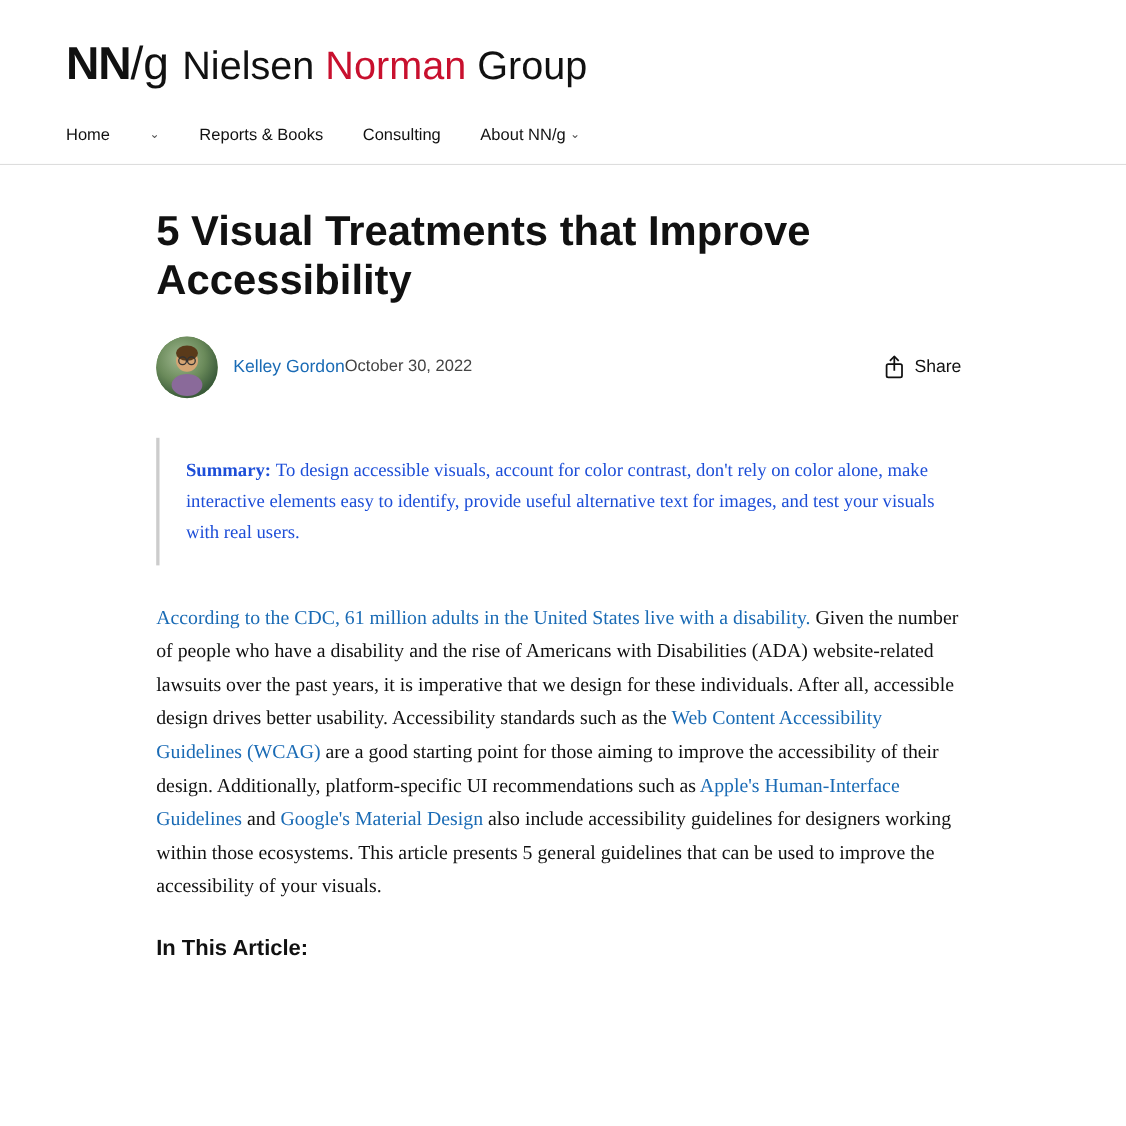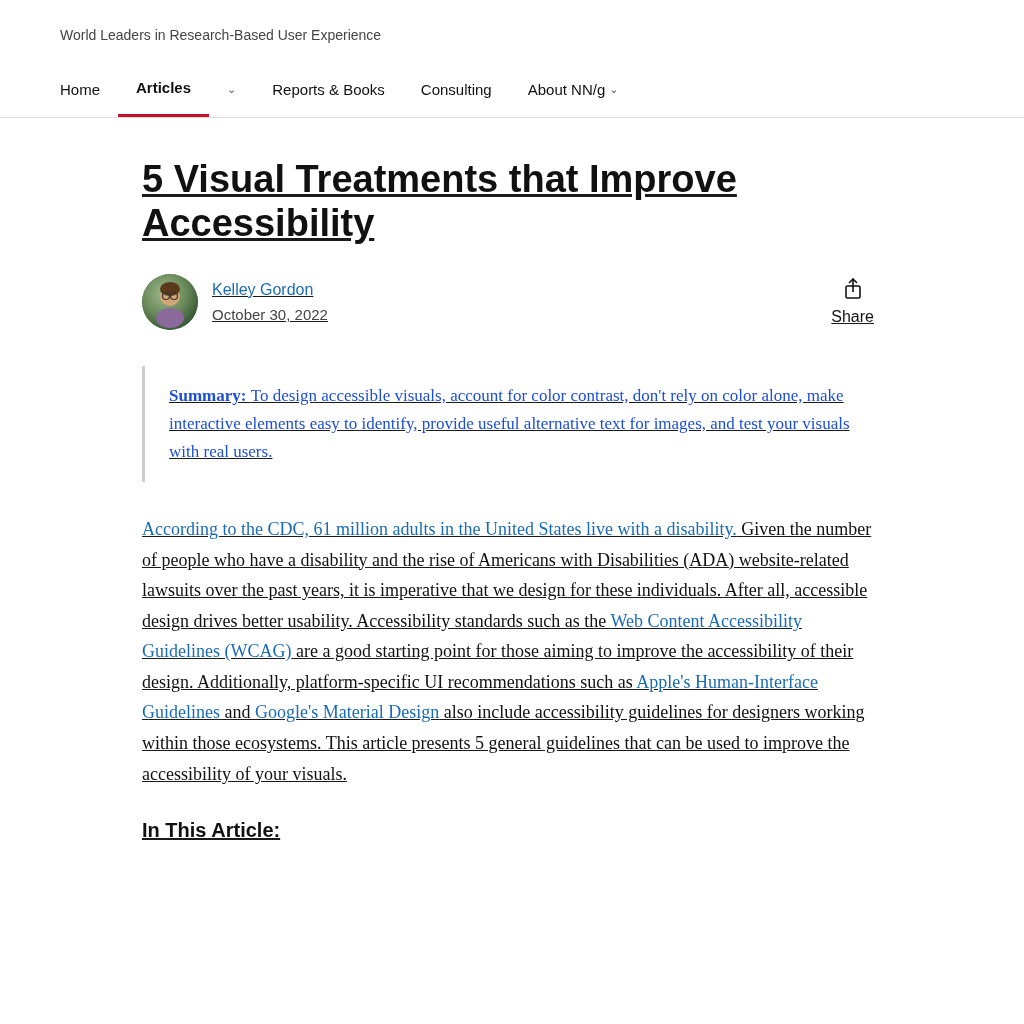--- a/index.html
+++ b/index.html
@@ -77,21 +77,20 @@
     }
     .nav-item .chevron {
       font-size: 11px;
       color: #555;
     }
     
     .main-content {
       max-width: 860px;
       margin: 0 auto;
       padding: 40px 60px 60px 60px;
-      text-decoration: underline;
     }
     .article-title {
       font-family: Arial, sans-serif;
       font-size: 38px;
       font-weight: 900;
       line-height: 1.15;
       color: #111;
       margin-bottom: 28px;
     }
     
@@ -113,21 +112,21 @@
       background: #6a8a5a;
       overflow: hidden;
       display: flex;
       align-items: center;
       justify-content: center;
       flex-shrink: 0;
     }
     
     .author-info {
       display: flex;
-      flex-direction: column;
+      flex-direction: row;
     }
     .author-name {
       font-family: Arial, sans-serif;
       font-size: 16px;
       color: #1a6bb5;
       font-weight: 400;
       cursor: pointer;
     }
     .author-date {
       font-family: Arial, sans-serif;
@@ -139,21 +138,20 @@
       display: flex;
       align-items: center;
       gap: 8px;
       font-family: Arial, sans-serif;
       font-size: 16px;
       color: #111;
       cursor: pointer;
       border: none;
       background: none;
       padding: 4px 8px;
-      flex-direction: column;
     }
     .share-icon {
       width: 20px;
       height: 22px;
       display: inline-block;
     }
     
     .summary-block {
       border-left: 3px solid #ccc;
       padding: 16px 24px;
@@ -183,24 +181,31 @@
       font-size: 20px;
       font-weight: 700;
       color: #111;
       margin-top: 8px;
     }
   </style>
 </head>
 <body>
 
 <header class="site-header">
-  <div class="tagline">World Leaders in Research-Based User Experience</div>
+  <div class="logo-area">
+    <span style="display:flex;align-items:baseline;gap:0;cursor:pointer;">
+      <span class="logo-nn">NN</span>
+      <span class="logo-g">/g</span>
+    </span>
+    <span class="logo-name">
+      <span>Nielsen </span><span class="red">Norman</span><span> Group</span>
+    </span>
+  </div>
   <nav>
     <a class="nav-item">Home</a>
-    <a class="nav-item active">Articles</a>
     <a class="nav-item">
       <span class="chevron">⌄</span>
     </a>
     <a class="nav-item">Reports &amp; Books</a>
     <a class="nav-item">Consulting</a>
     <a class="nav-item">
       <span>About NN/g</span>
       <span class="chevron">⌄</span>
     </a>
   </nav>

